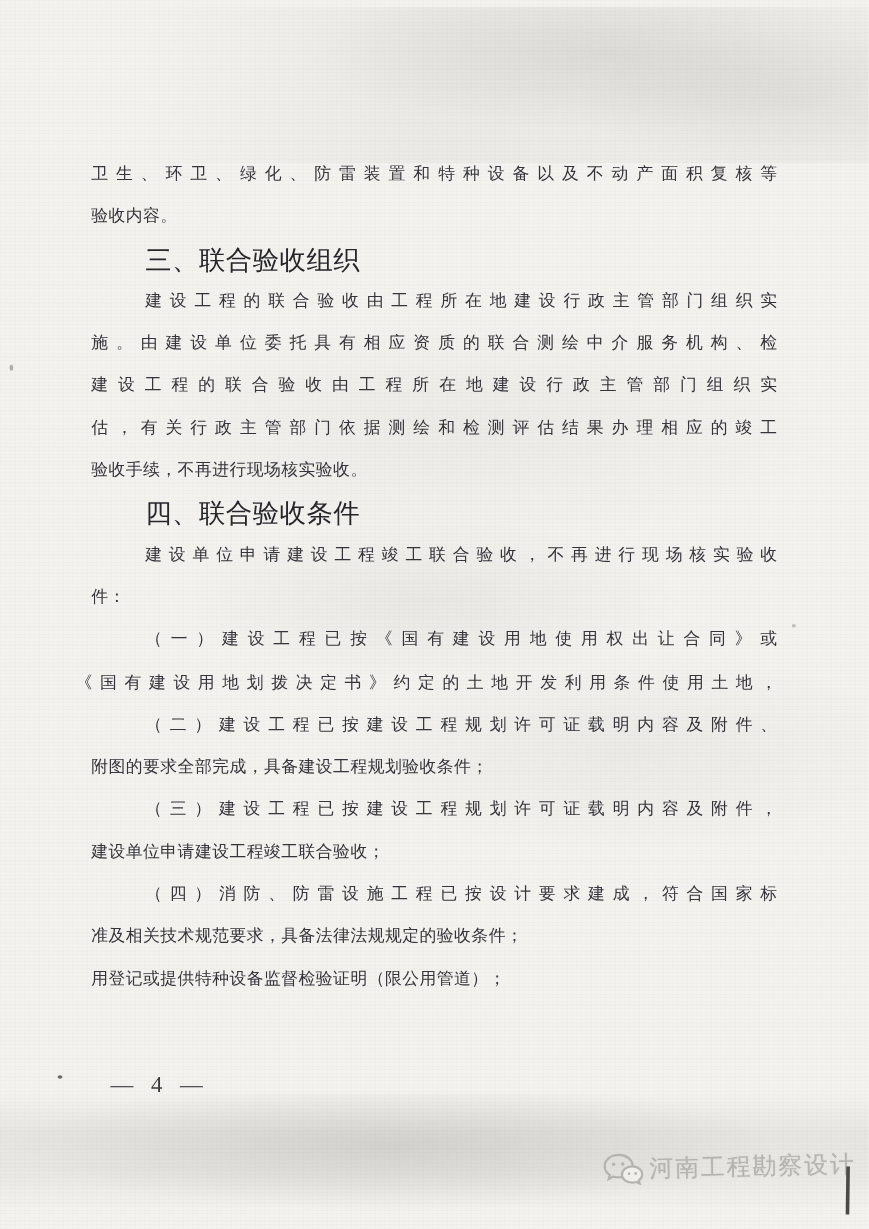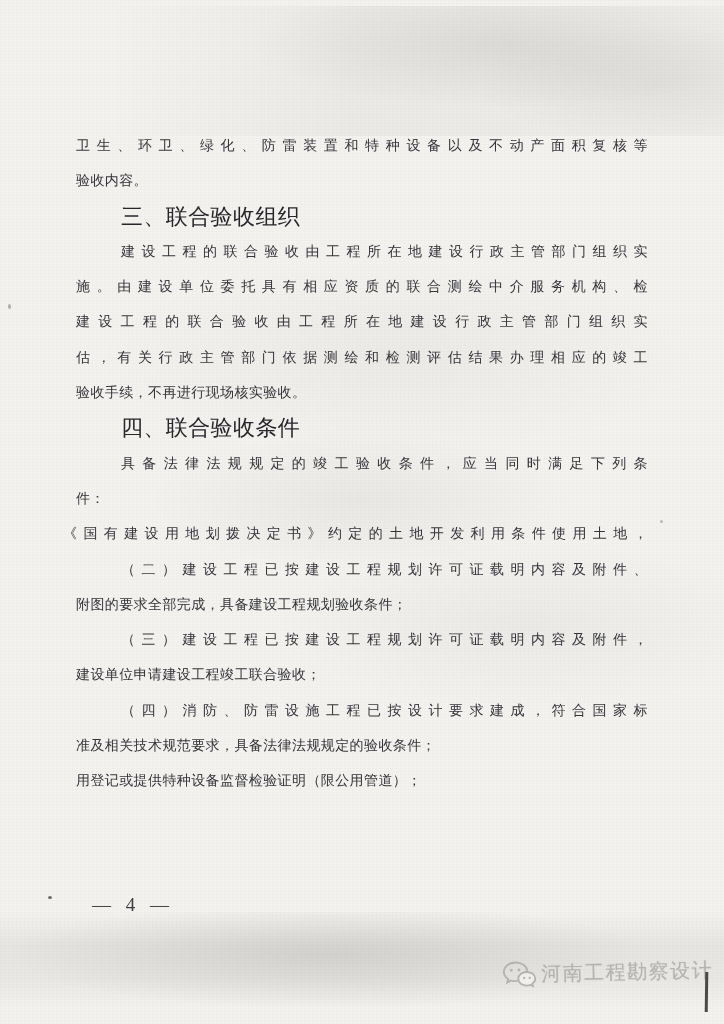--- a/index.html
+++ b/index.html
@@ -127,22 +127,23 @@
   <div id="doc">
       <div class="line fill">卫生、环卫、绿化、防雷装置和特种设备以及不动产面积复核等</div>
       <div class="line">验收内容。</div>
       <div class="line heading indent">三、联合验收组织</div>
       <div class="line indent fill">建设工程的联合验收由工程所在地建设行政主管部门组织实</div>
       <div class="line fill">施。由建设单位委托具有相应资质的联合测绘中介服务机构、检</div>
       <div class="line fill">建设工程的联合验收由工程所在地建设行政主管部门组织实</div>
       <div class="line fill">估，有关行政主管部门依据测绘和检测评估结果办理相应的竣工</div>
       <div class="line">验收手续，不再进行现场核实验收。</div>
       <div class="line heading indent">四、联合验收条件</div>
-      <div class="line indent fill">具备法律法规规定的竣工验收条件，应当同时满足下列条</div>
+      <div class="line indent fill">建设单位申请建设工程竣工联合验收，不再进行现场核实验收</div>
       <div class="line">件：</div>
+      <div class="line indent fill">（一）建设工程已按《国有建设用地使用权出让合同》或</div>
       <div class="line fill hang">《国有建设用地划拨决定书》约定的土地开发利用条件使用土地，</div>
       <div class="line indent fill">（二）建设工程已按建设工程规划许可证载明内容及附件、</div>
       <div class="line">附图的要求全部完成，具备建设工程规划验收条件；</div>
       <div class="line indent fill">（三）建设工程已按建设工程规划许可证载明内容及附件，</div>
       <div class="line">建设单位申请建设工程竣工联合验收；</div>
       <div class="line indent fill">（四）消防、防雷设施工程已按设计要求建成，符合国家标</div>
       <div class="line">准及相关技术规范要求，具备法律法规规定的验收条件；</div>
       <div class="line">用登记或提供特种设备监督检验证明（限公用管道）；</div>
     </div>
 

